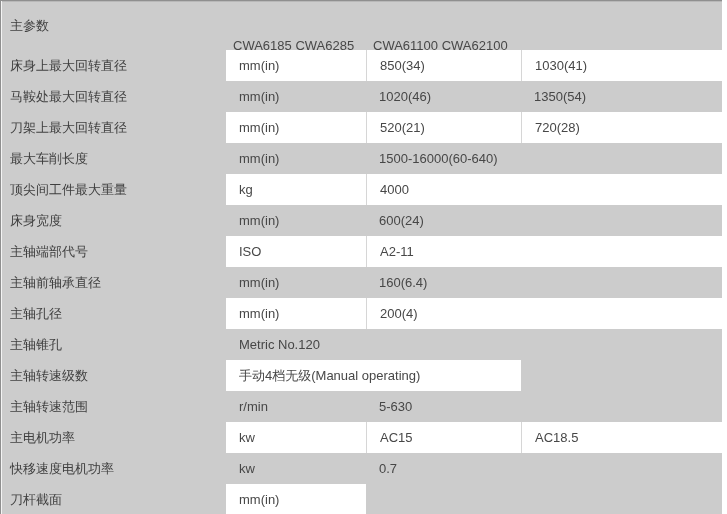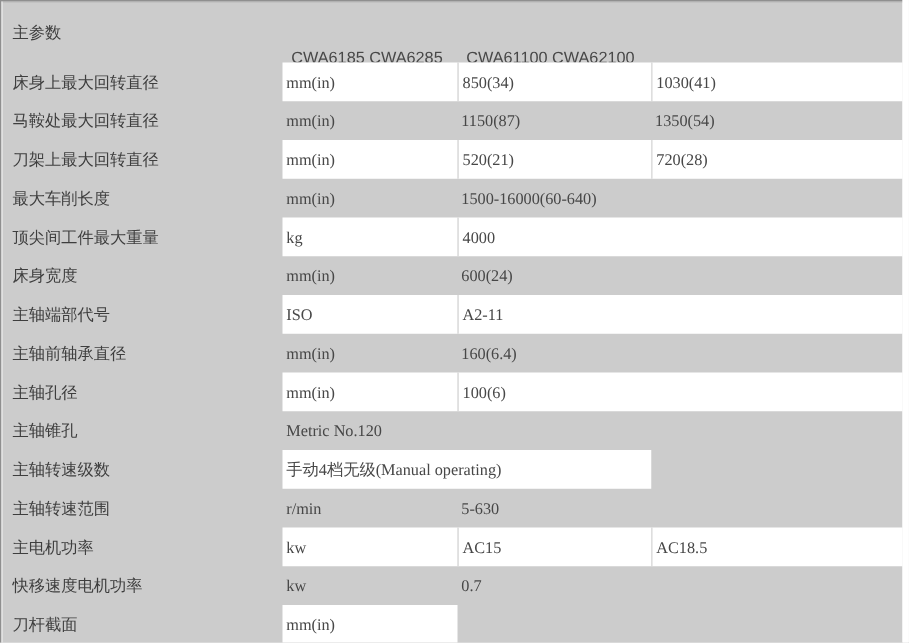--- a/index.html
+++ b/index.html
@@ -25,21 +25,21 @@
     height: 31px;
   }
   .row.header { height: 49px; }
   .cell {
     display: flex; align-items: center;
     font-size: 13px; color: #474747;
     white-space: nowrap; overflow: hidden;
     box-sizing: border-box;
   }
   .cell.label { padding-left: 9px; color: #3e3e3e; }
-  .cell.val  { padding-left: 3px; font-family: Liberation Serif, serif; }
+  .cell.val  { padding-left: 13px; }
   .cell.hmodel { padding-left: 7px; color: #484848; margin-top: 40px; }
   .row.white .cell.val { background: #ffffff; }
   .row.white .cell.val + .cell.val { border-left: 1px solid #d6d6d6; }
   .row .cell.val.empty { background: transparent !important; border-left: none !important; }
   .span2 { grid-column: span 2; }
   .span3 { grid-column: span 3; }
   .right-margin {
     position: absolute; right: 0; top: 0;
     width: 5px; height: 514px; background: #ffffff;
   }
@@ -57,21 +57,21 @@
   <div id="rows">
       <div class="row white">
         <div class="cell label">床身上最大回转直径</div>
         <div class="cell val">mm(in)</div>
         <div class="cell val">850(34)</div>
         <div class="cell val">1030(41)</div>
       </div>
       <div class="row gray">
         <div class="cell label">马鞍处最大回转直径</div>
         <div class="cell val">mm(in)</div>
-        <div class="cell val">1150(87)</div>
+        <div class="cell val">1020(46)</div>
         <div class="cell val">1350(54)</div>
       </div>
       <div class="row white">
         <div class="cell label">刀架上最大回转直径</div>
         <div class="cell val">mm(in)</div>
         <div class="cell val">520(21)</div>
         <div class="cell val">720(28)</div>
       </div>
       <div class="row gray">
         <div class="cell label">最大车削长度</div>
@@ -94,21 +94,21 @@
         <div class="cell val span2">A2-11</div>
       </div>
       <div class="row gray">
         <div class="cell label">主轴前轴承直径</div>
         <div class="cell val">mm(in)</div>
         <div class="cell val span2">160(6.4)</div>
       </div>
       <div class="row white">
         <div class="cell label">主轴孔径</div>
         <div class="cell val">mm(in)</div>
-        <div class="cell val span2">100(6)</div>
+        <div class="cell val span2">200(4)</div>
       </div>
       <div class="row gray">
         <div class="cell label">主轴锥孔</div>
         <div class="cell val span3">Metric No.120</div>
       </div>
       <div class="row white">
         <div class="cell label">主轴转速级数</div>
         <div class="cell val span2">手动4档无级(Manual operating)</div>
         <div class="cell val empty"></div>
       </div>

